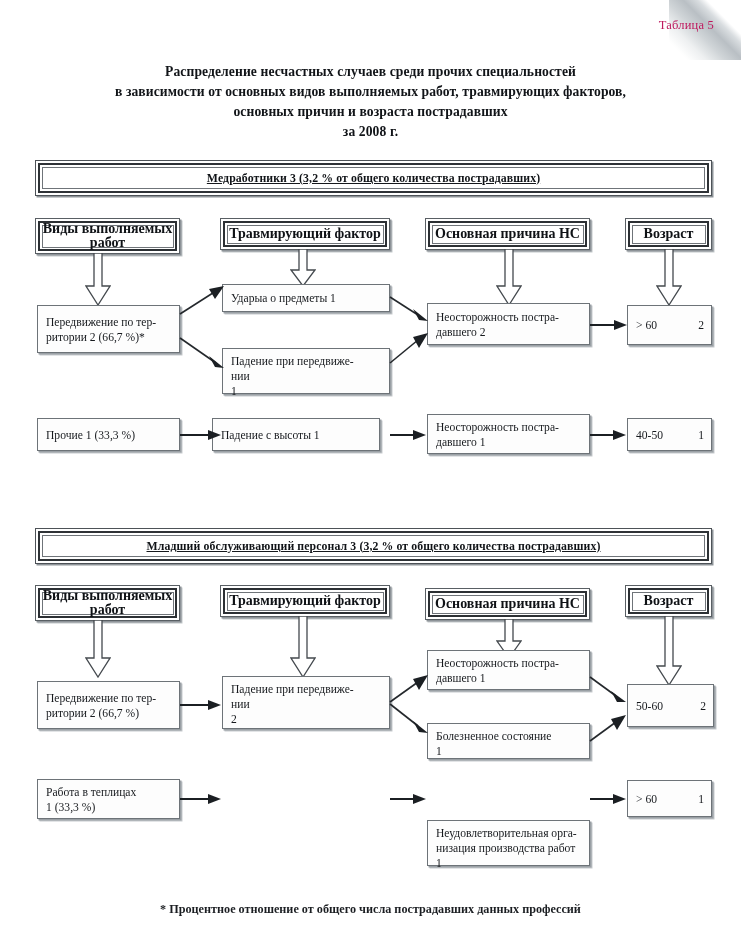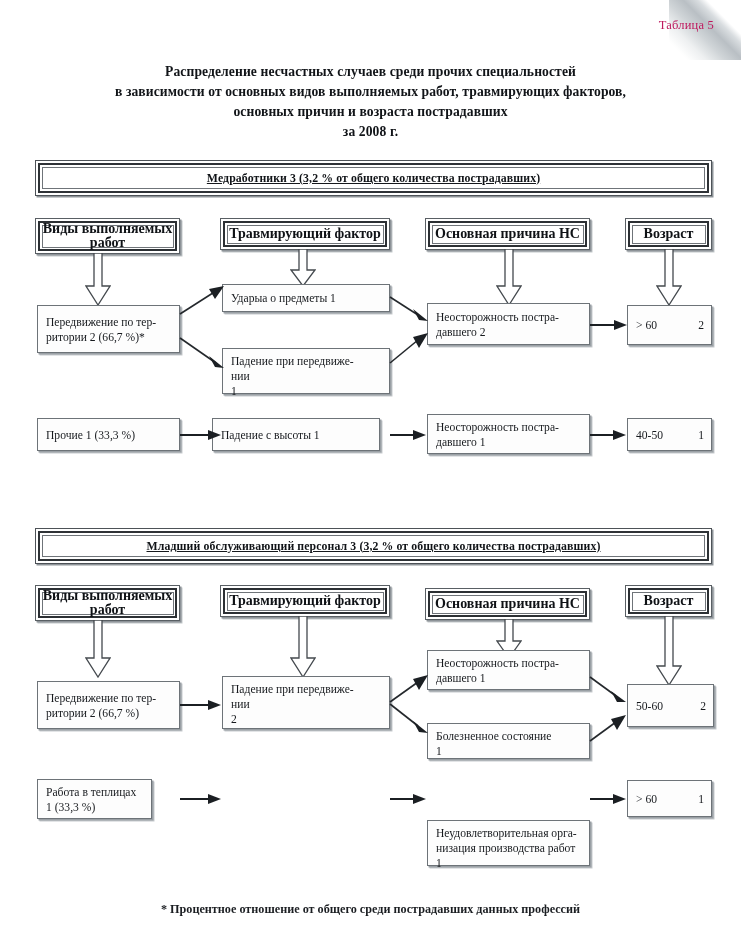--- a/index.html
+++ b/index.html
@@ -353,21 +353,21 @@
         <polygon points="38,30 23,19 29,30" fill="#1b1f23"></polygon>
       </svg>
   </div>
   <div class="conn" style="left:588px;top:710px;">
     <svg width="42" height="36">
         <line x1="2" y1="31" x2="28" y2="12" stroke="#24282c" stroke-width="1.6"></line>
         <polygon points="38,5 23,9 29,20" fill="#1b1f23"></polygon>
       </svg>
   </div>
 
-  <div class="box vcent" style="left:37px;top:779px;width:115px;height:40px;">
+  <div class="box vcent" style="left:37px;top:779px;width:143px;height:40px;">
     <span style="white-space:pre-line">Работа в теплицах
 1 (33,3 %)</span>
   </div>
   <div class="box" style="left:427px;top:820px;width:163px;height:46px;">
     <span style="white-space:pre-line">Неудовлетворительная орга-
 низация производства работ
 1</span>
   </div>
   <div class="box vcent" style="left:627px;top:780px;width:85px;height:37px;">
     <div class="boxrow">
@@ -388,15 +388,15 @@
         <polygon points="36,8 23,3 23,13" fill="#1b1f23"></polygon>
       </svg>
   </div>
   <div class="conn" style="left:590px;top:791px;">
     <svg width="39" height="16">
         <line x1="0" y1="8" x2="25" y2="8" stroke="#1b1f23" stroke-width="2"></line>
         <polygon points="36,8 23,3 23,13" fill="#1b1f23"></polygon>
       </svg>
   </div>
 
-  <div class="footnote">* Процентное отношение от общего среди пострадавших данных профессий</div>
+  <div class="footnote">* Процентное отношение от общего числа пострадавших данных профессий</div>
 
 </div>
 
 </body></html>

